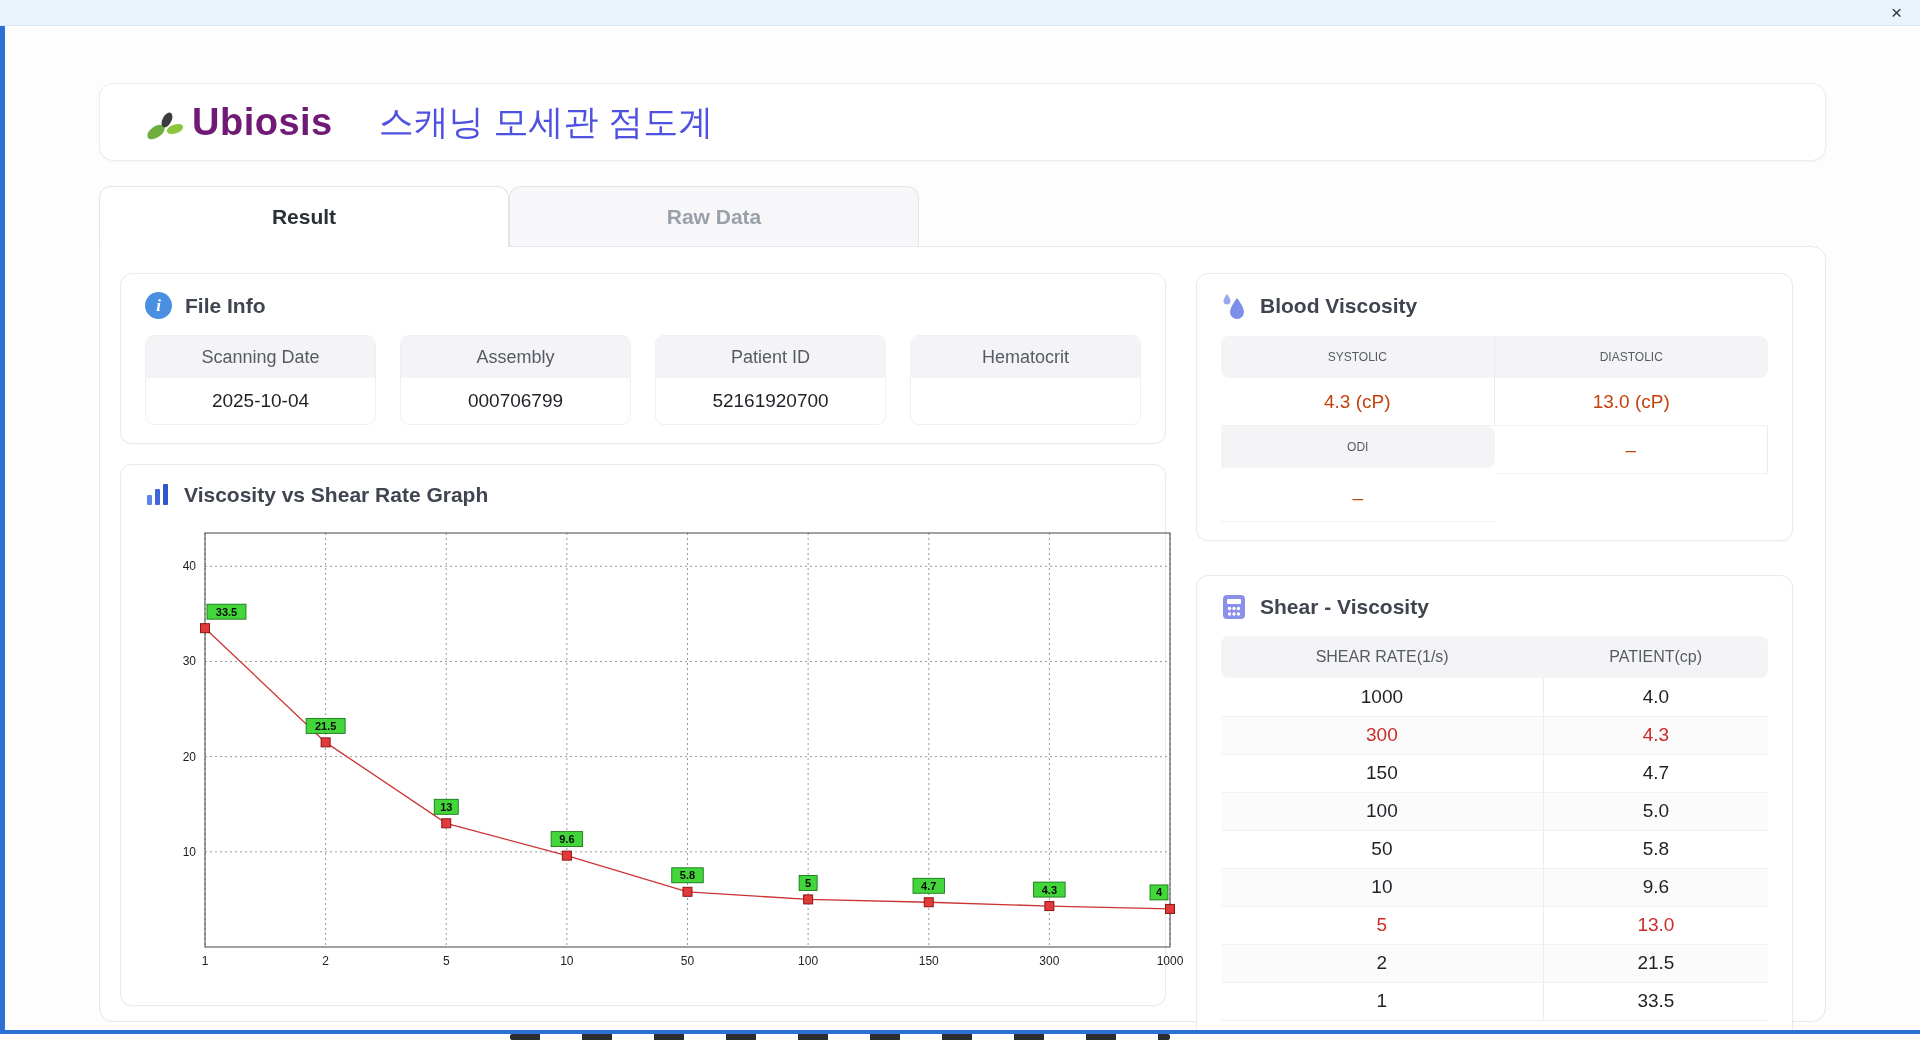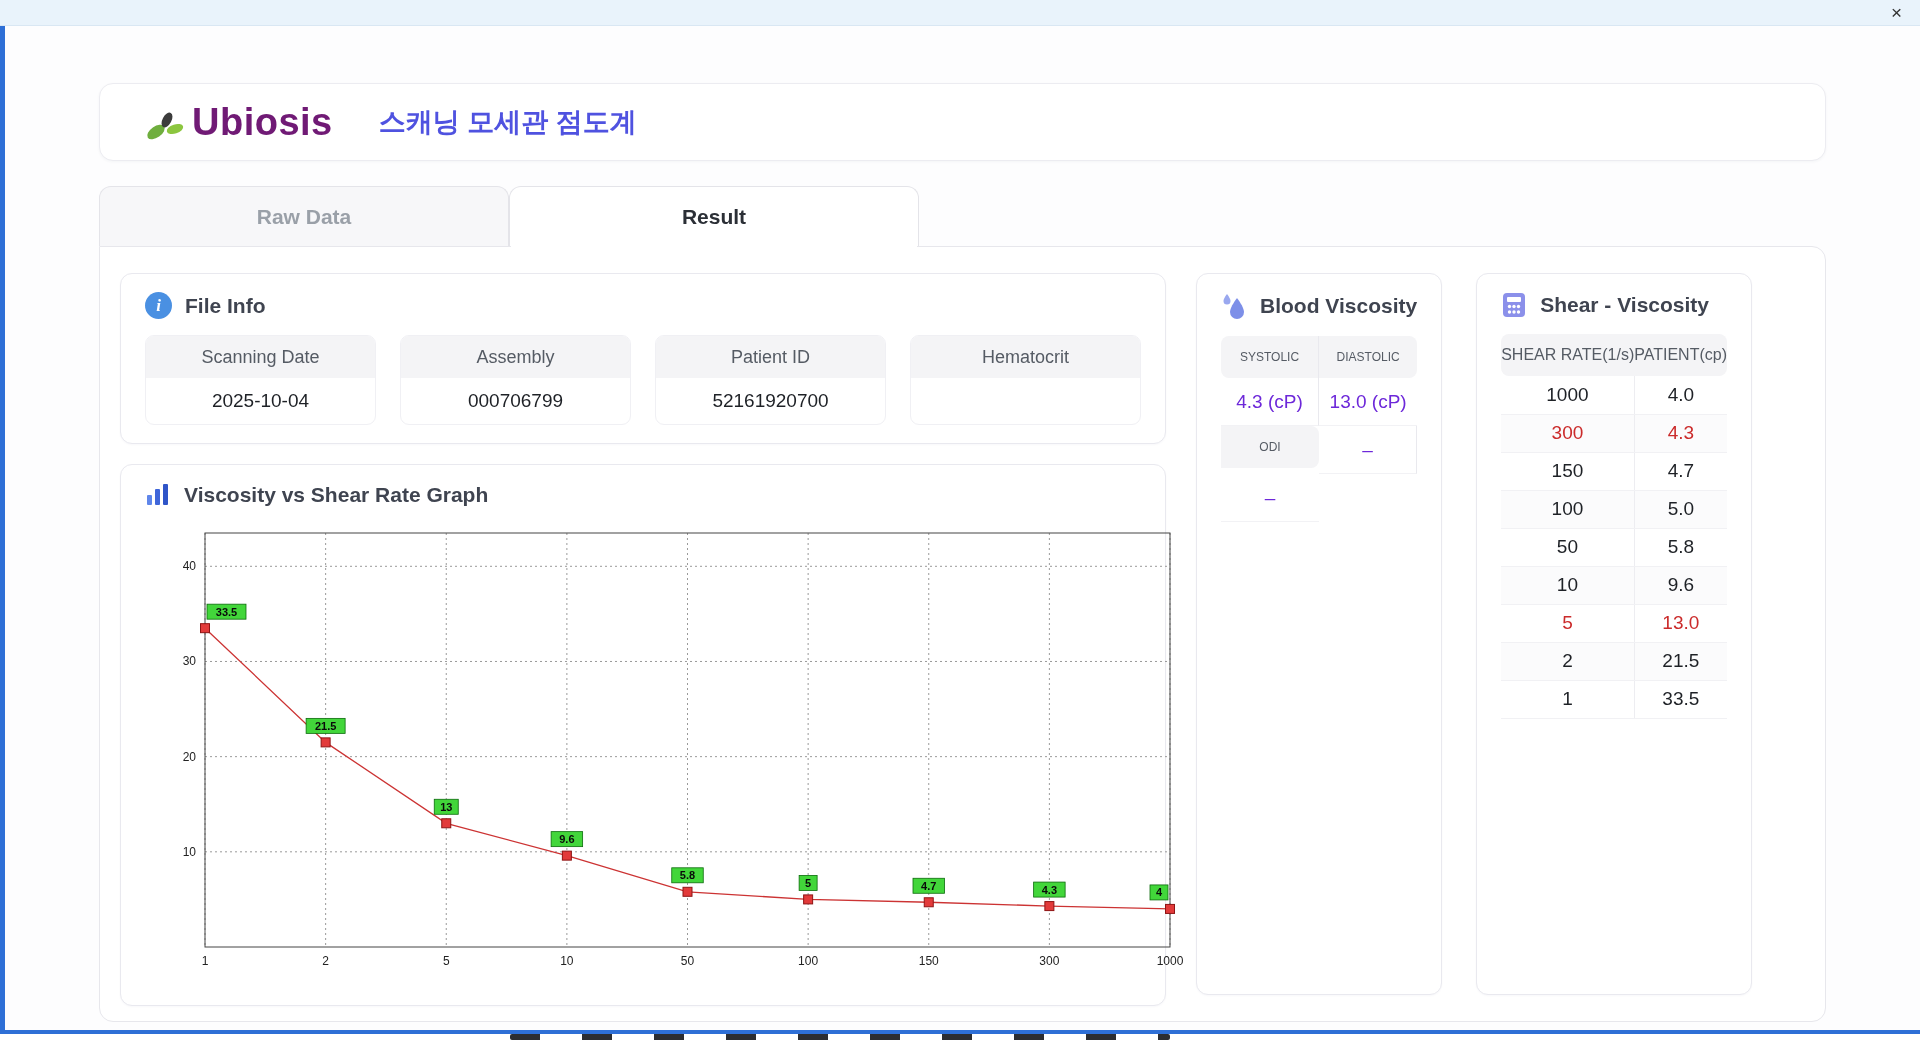--- a/index.html
+++ b/index.html
@@ -16,35 +16,35 @@
   .taskbar-peek{position:absolute;left:510px;top:4px;width:660px;height:6px;
     background:repeating-linear-gradient(90deg,#2c2d31 0 30px,transparent 30px 72px);border-radius:2px}
 
   .page{padding:57px 94px 0 94px}
 
   
   .header-card{height:78px;border:1px solid #ececf1;border-radius:14px;background:#fff;
     box-shadow:0 1px 3px rgba(30,40,80,.04);display:flex;align-items:center;padding:0 44px;gap:46px}
   .logo{display:flex;align-items:flex-end;gap:2px}
   .logo-text{font-size:38px;font-weight:600;color:#701a75;letter-spacing:.5px}
-  .app-title{font-size:27px;font-weight:bold;color:#4f52e0}
+  .app-title{font-size:35px;font-weight:normal;color:#4f52e0}
 
   
   .tabs{display:flex;margin-top:25px;position:relative;z-index:2}
   .tab{width:410px;height:60px;display:flex;align-items:center;justify-content:center;
     font-size:21px;border:1px solid #e4e4e9;border-bottom:none;border-radius:12px 12px 0 0;
     background:#f7f7f9;color:#9aa0a8;font-weight:bold;cursor:pointer}
   .tab.active{background:#fff;color:#2b2f36;position:relative}
   .tab.active::after{content:"";position:absolute;left:1px;right:1px;bottom:-2px;height:3px;background:#fff}
 
   
   .container{border:1px solid #e7e7ec;border-radius:0 14px 14px 14px;background:#fff;
     height:776px;padding:26px 32px 26px 20px;display:flex;gap:30px;position:relative;z-index:1}
   .left-col{flex:1;min-width:0;display:flex;flex-direction:column;gap:20px}
-  .right-col{width:597px;flex:none;display:flex;gap:34px}
+  .right-col{width:597px;flex:none;display:flex;flex-direction:column;gap:34px}
 
   .panel{border:1px solid #e9e9ef;border-radius:12px;background:#fff;
     box-shadow:0 1px 2px rgba(30,40,80,.03);padding:18px 24px}
   .panel-title{display:flex;align-items:center;gap:13px;font-size:21px;font-weight:bold;
     color:#3f4450;margin-bottom:16px}
 
   
   .icon-info{width:27px;height:27px;border-radius:50%;background:#4a90e2;color:#fff;
     display:flex;align-items:center;justify-content:center;font-size:17px;font-weight:bold;
     font-family:"Liberation Serif",serif;font-style:italic;flex:none}
@@ -55,21 +55,21 @@
   .fi-label{background:#f4f4f6;height:42px;display:flex;align-items:center;justify-content:center;
     color:#555b64;font-size:18px}
   .fi-value{height:46px;display:flex;align-items:center;justify-content:center;font-size:19px;color:#1e2126}
 
   
   .bv-grid{display:grid;grid-template-columns:1fr 1fr}
   .bv-cell{height:42px;display:flex;align-items:center;justify-content:center;font-size:12px}
   .bv-label{background:#f4f4f6;color:#555b64}
   .bv-label.first{border-radius:8px 0 0 8px}
   .bv-label.last{border-radius:0 8px 8px 0}
-  .bv-value{height:48px;font-size:19px;color:#6d28d9;border-bottom:1px solid #f2f2f5}
+  .bv-value{height:48px;font-size:19px;color:#c2410c;border-bottom:1px solid #f2f2f5}
   .bv-divider{border-right:1px solid #e9e9ee}
 
   
   table.shear{width:100%;border-collapse:collapse}
   table.shear th{background:#f4f4f6;height:42px;font-size:16px;color:#555b64;font-weight:normal}
   table.shear th:first-child{border-radius:8px 0 0 8px}
   table.shear th:last-child{border-radius:0 8px 8px 0}
   table.shear td{height:38px;text-align:center;font-size:19px;color:#1e2126;border-bottom:1px solid #f1f1f4}
   table.shear td:first-child{border-right:1px solid #ededf1}
   table.shear tr:nth-child(even) td{background:#fbfbfc}
@@ -101,22 +101,22 @@
           <ellipse cx="12" cy="24" rx="10" ry="5.5" transform="rotate(-35 12 24)" fill="#6fae3e"></ellipse>
           <ellipse cx="23" cy="12" rx="8" ry="4.5" transform="rotate(-62 23 12)" fill="#3c3c3c"></ellipse>
           <ellipse cx="31" cy="21" rx="8.5" ry="4.5" transform="rotate(-18 31 21)" fill="#8cc63f"></ellipse>
         </svg>
         <span class="logo-text">Ubiosis</span>
       </div>
       <div class="app-title">스캐닝 모세관 점도계</div>
     </div>
 
     <div class="tabs">
+      <div class="tab active">Result</div>
       <div class="tab">Raw Data</div>
-      <div class="tab active">Result</div>
     </div>
 
     <div class="container">
 
       <div class="left-col">
 
         <div class="panel">
           <div class="panel-title">
             <span class="icon-info">i</span>
             <span>File Info</span>

